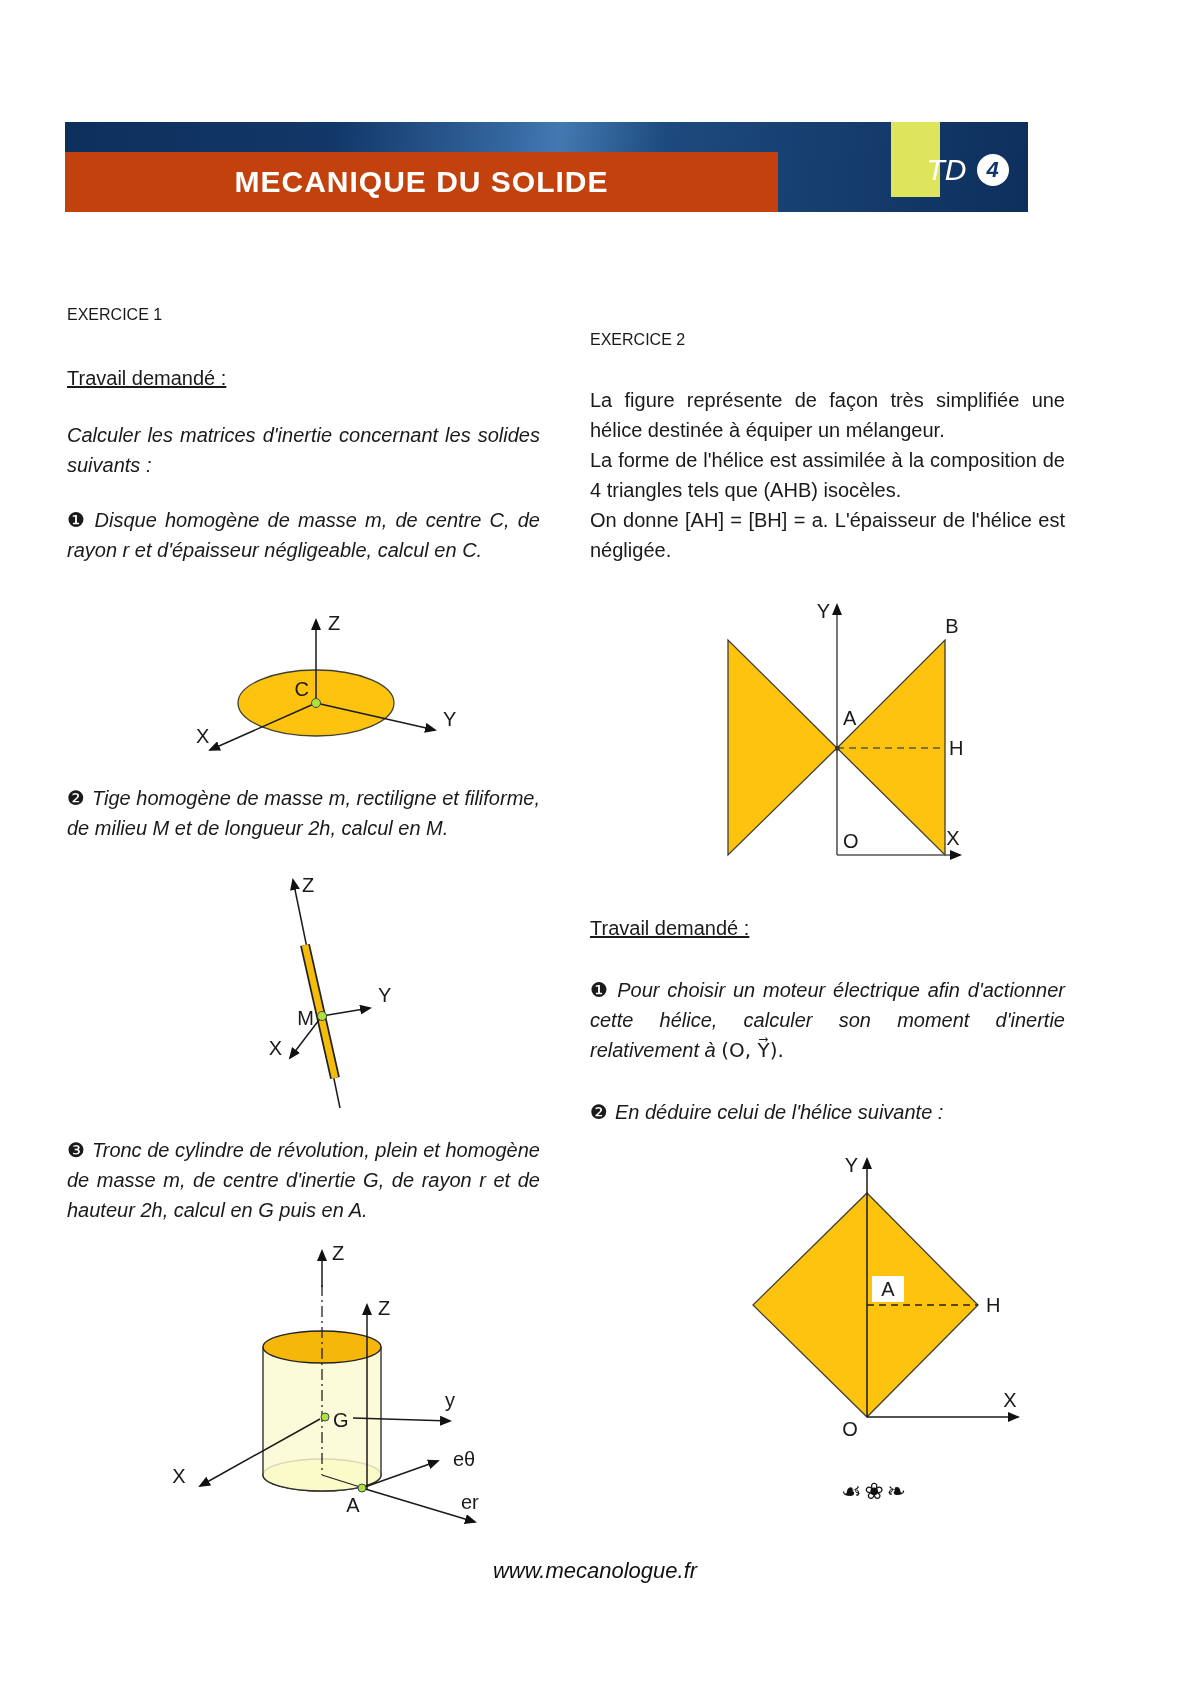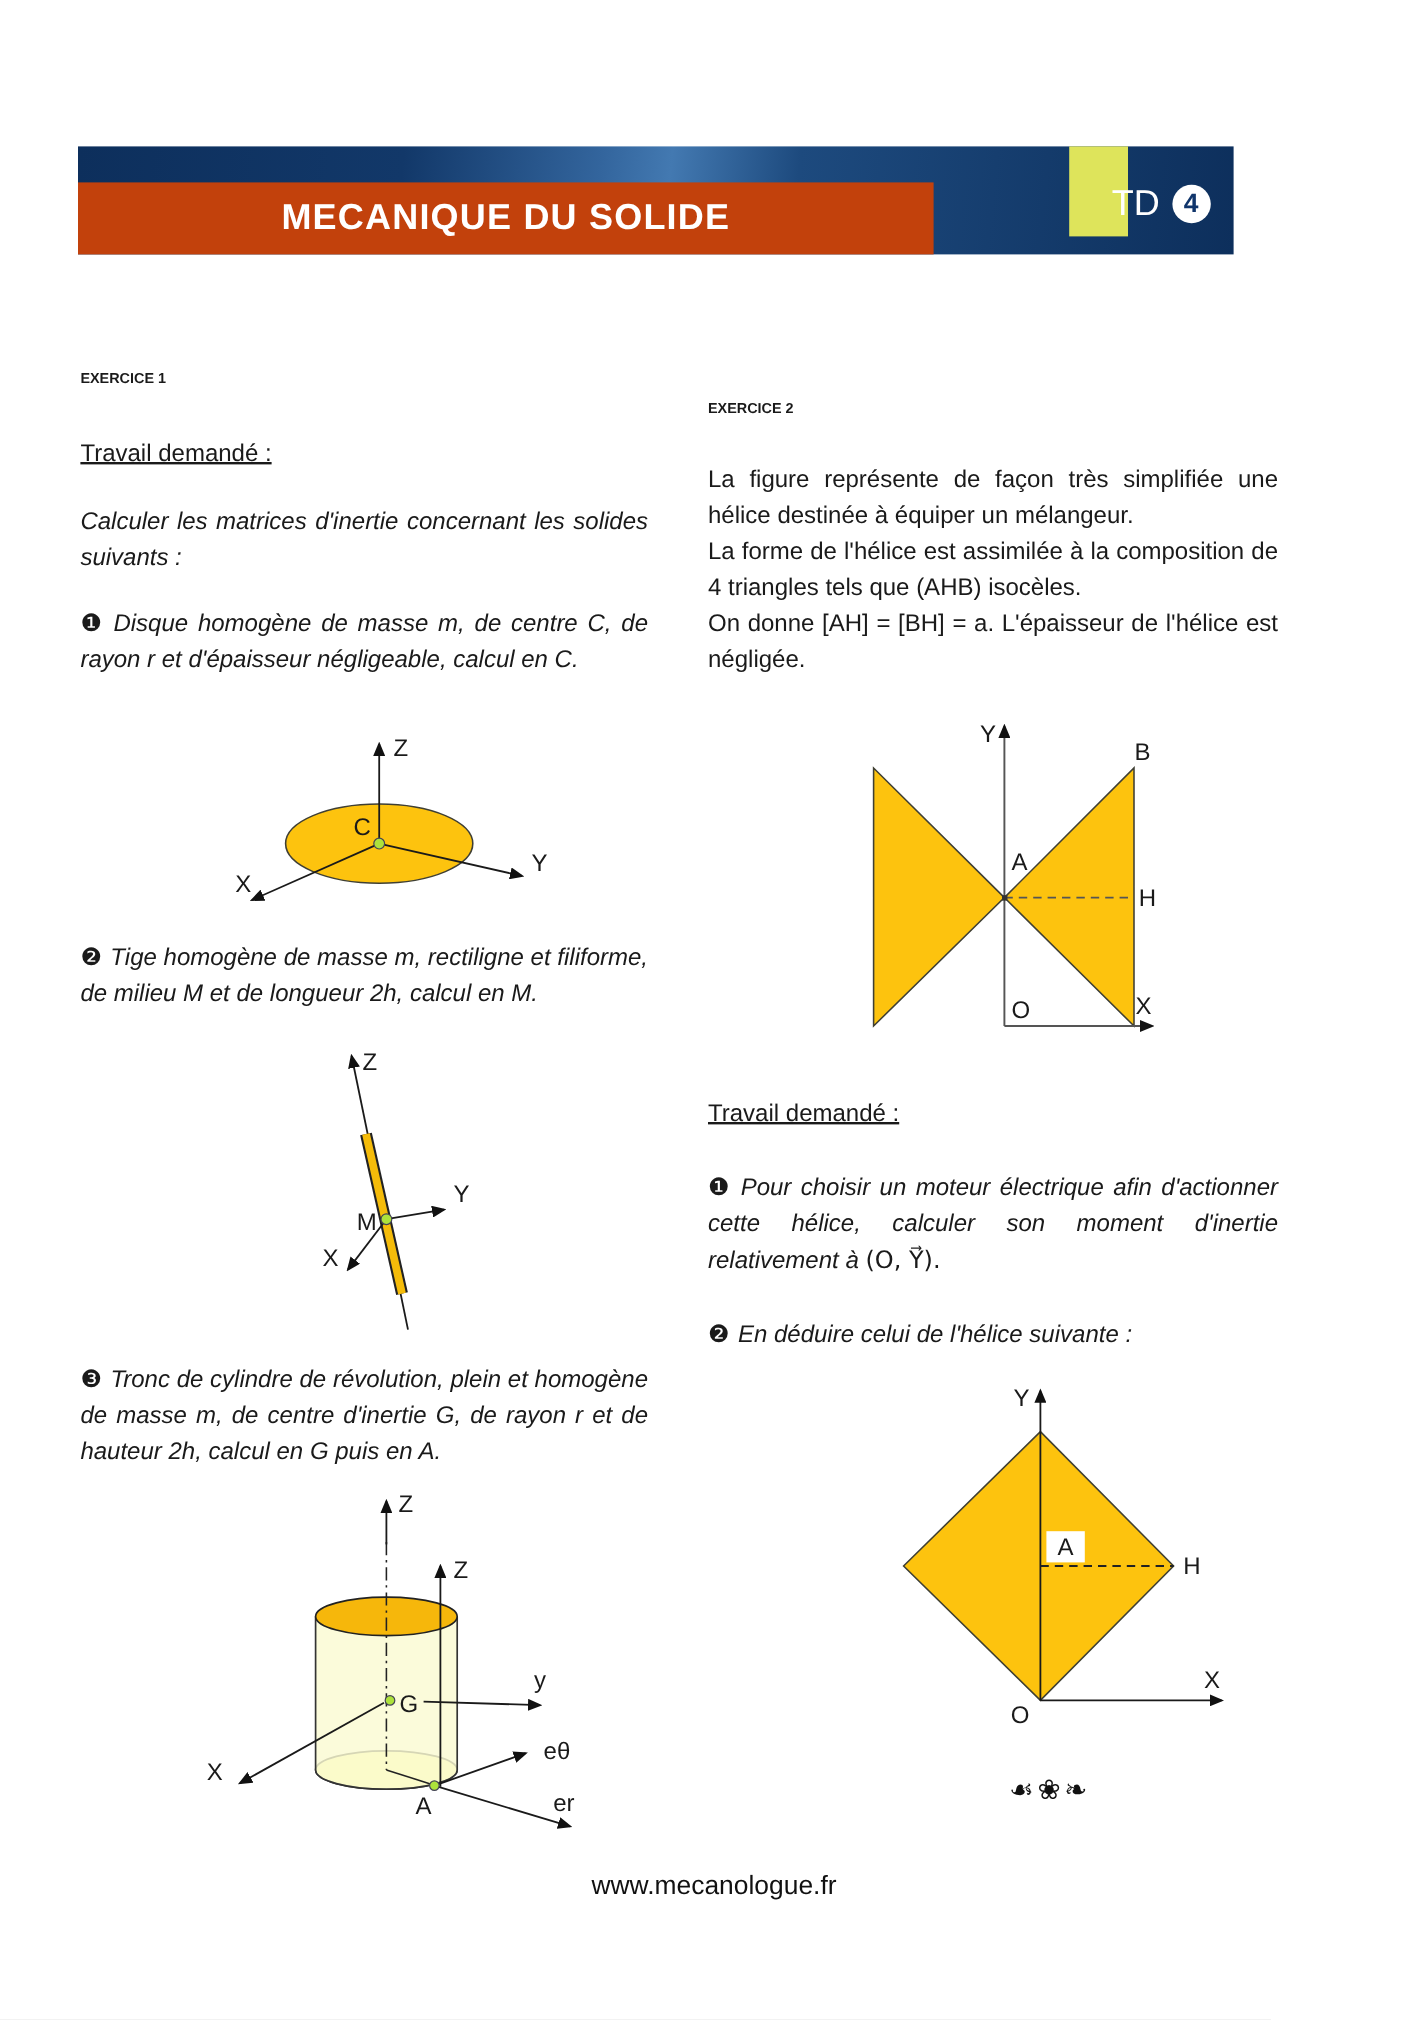--- a/index.html
+++ b/index.html
@@ -15,49 +15,49 @@
   }
   .title-bar{
     position:absolute;left:65px;top:152px;width:713px;height:60px;
     background:#c2410c;display:flex;align-items:center;justify-content:center;
   }
   .title-bar .ttl{color:#ffffff;font-size:30px;font-weight:600;letter-spacing:1px;}
   .accent-rect{position:absolute;left:891px;top:122px;width:49px;height:75px;background:#dee45b;}
   .td-box{
     position:absolute;left:905px;top:150px;width:125px;height:40px;
     display:flex;align-items:center;justify-content:center;gap:10px;
-    color:#ffffff;font-size:30px;font-weight:500;
+    color:#ffffff;font-size:30px;font-weight:500;font-style:italic;
   }
   .td-num{
     display:inline-flex;align-items:center;justify-content:center;
     width:32px;height:32px;border-radius:50%;background:#ffffff;color:#10356b;
     font-size:22px;font-weight:700;
   }
   
   .blk{position:absolute;font-size:20px;line-height:30px;}
   .lcol{left:67px;width:473px;}
   .rcol{left:590px;width:475px;}
-  .h-ex{font-weight:700;font-size:12px;}
+  .h-ex{font-weight:400;font-size:16px;}
   .work{text-decoration:underline;}
   .ital{font-style:italic;}
   .just{text-align:justify;}
   .blk p{margin:0;}
   .bullet{font-style:normal;font-size:20px;margin-right:7px;}
   .formula{font-style:normal;font-family:"DejaVu Sans",sans-serif;font-size:20px;}
   
   .fig{position:absolute;}
   .fig-label{font-family:"Liberation Sans","DejaVu Sans",sans-serif;font-size:20px;fill:#1a1a1a;}
   .axis{stroke:#1a1a1a;stroke-width:1.5;fill:none;}
   .axis-gray{stroke:#555;stroke-width:1.6;fill:none;}
   .gold{fill:#fdc30e;stroke:#3f3f33;stroke-width:1.3;}
   
   .ornament{position:absolute;left:820px;top:1478px;width:110px;text-align:center;
     font-size:23px;color:#111;letter-spacing:3px;}
   .footer{position:absolute;left:0;top:1558px;width:1190px;text-align:center;
-    font-size:22px;color:#111;}
+    font-style:italic;font-size:22px;color:#111;}
 </style>
 </head>
 <body>
 
 <div class="page">
 
   <div class="band"></div>
   <div class="title-bar">
     <span class="ttl">MECANIQUE DU SOLIDE</span>
   </div>

